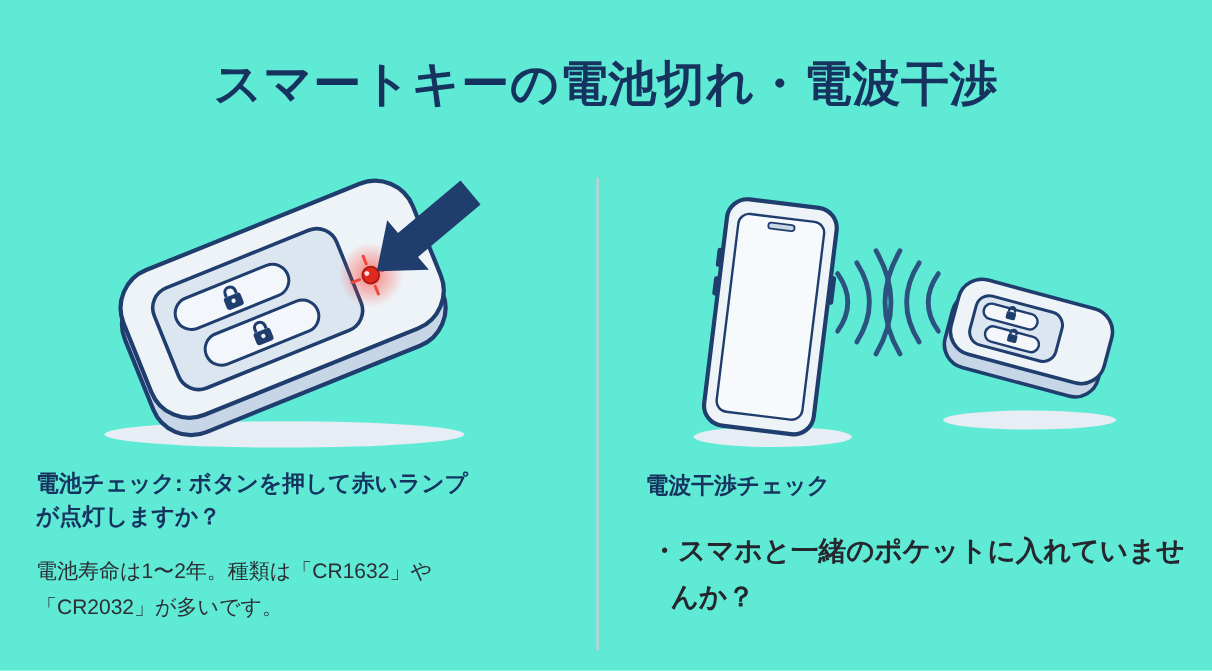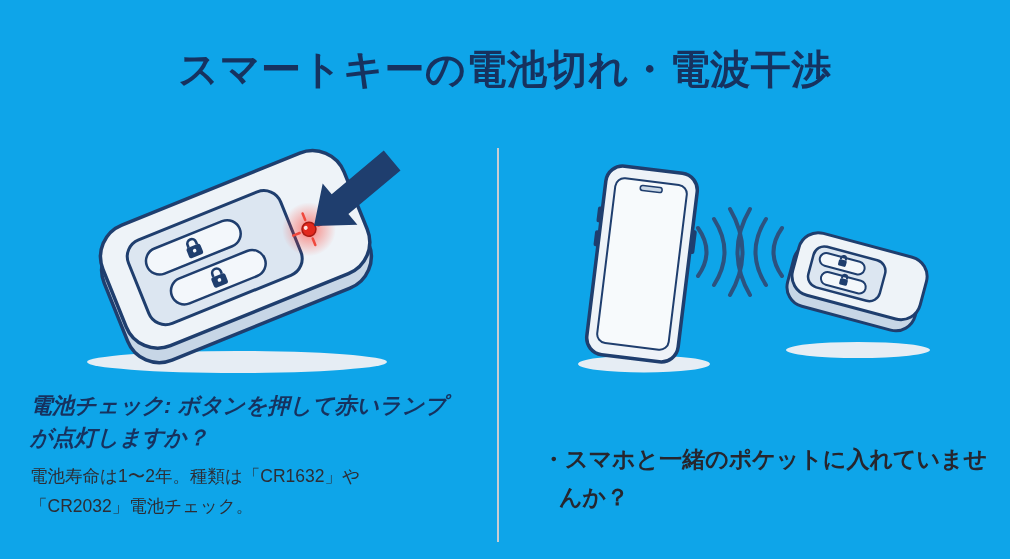--- a/index.html
+++ b/index.html
@@ -1,29 +1,29 @@
 <!DOCTYPE html>
 <html><head>
 <meta charset="utf-8">
 <style>
   html, body { margin: 0; padding: 0; background: #ffffff; }
   body { font-family: "Liberation Sans", "DejaVu Sans", sans-serif; }
-  .page { position: relative; width: 1010px; height: 559px; background: #0ea5e9; overflow: hidden; }
+  .page { position: relative; width: 1010px; height: 559px; background: #5eead4; overflow: hidden; }
   .page-title {
     position: absolute; top: 42px; left: 0; width: 100%;
     text-align: center; font-size: 40px; font-weight: 800;
     color: #16325f; letter-spacing: 0.5px; margin: 0;
   }
   .divider { position: absolute; left: 497px; top: 148px; width: 2px; height: 394px; background: #c9cdd3; }
   .illus { position: absolute; }
   .illus-left  { left: 52px;  top: 136px; width: 392px; height: 242px; }
   .illus-right { left: 552px; top: 150px; width: 432px; height: 228px; }
   .section-heading {
-    position: absolute; font-size: 22px; font-weight: 700;
-    color: #16325f; line-height: 1.45; white-space: pre-line; margin: 0; font-style: italic;
+    position: absolute; font-size: 19px; font-weight: 700;
+    color: #16325f; line-height: 1.45; white-space: pre-line; margin: 0;
   }
   .heading-left  { left: 30px;  top: 390px; width: 470px; }
   .heading-right { left: 538px; top: 392px; width: 440px; }
   .body-text {
     position: absolute; left: 30px; top: 462px; width: 460px;
     font-size: 17.5px; font-weight: 400; color: #2d2d35;
     line-height: 1.7; white-space: pre-line; margin: 0;
   }
   .checklist {
     position: absolute; left: 542px; top: 441px; width: 455px;
@@ -115,19 +115,20 @@
         <rect x="-4" y="0" width="8" height="6.5" rx="1.5" fill="#1f3e6e"></rect>
       </g>
     </g>
   </svg>
 
   <div class="divider"></div>
 
   <h2 class="section-heading heading-left">電池チェック: ボタンを押して赤いランプ
 が点灯しますか？</h2>
   <p class="body-text">電池寿命は1〜2年。種類は「CR1632」や
-「CR2032」電池チェック。</p>
+「CR2032」が多いです。</p>
 
+  <h2 class="section-heading heading-right">電波干渉チェック</h2>
   <ul class="checklist">
     <li>・スマホと一緒のポケットに入れていませんか？</li>
   </ul>
 
 </div>
 
 </body></html>

